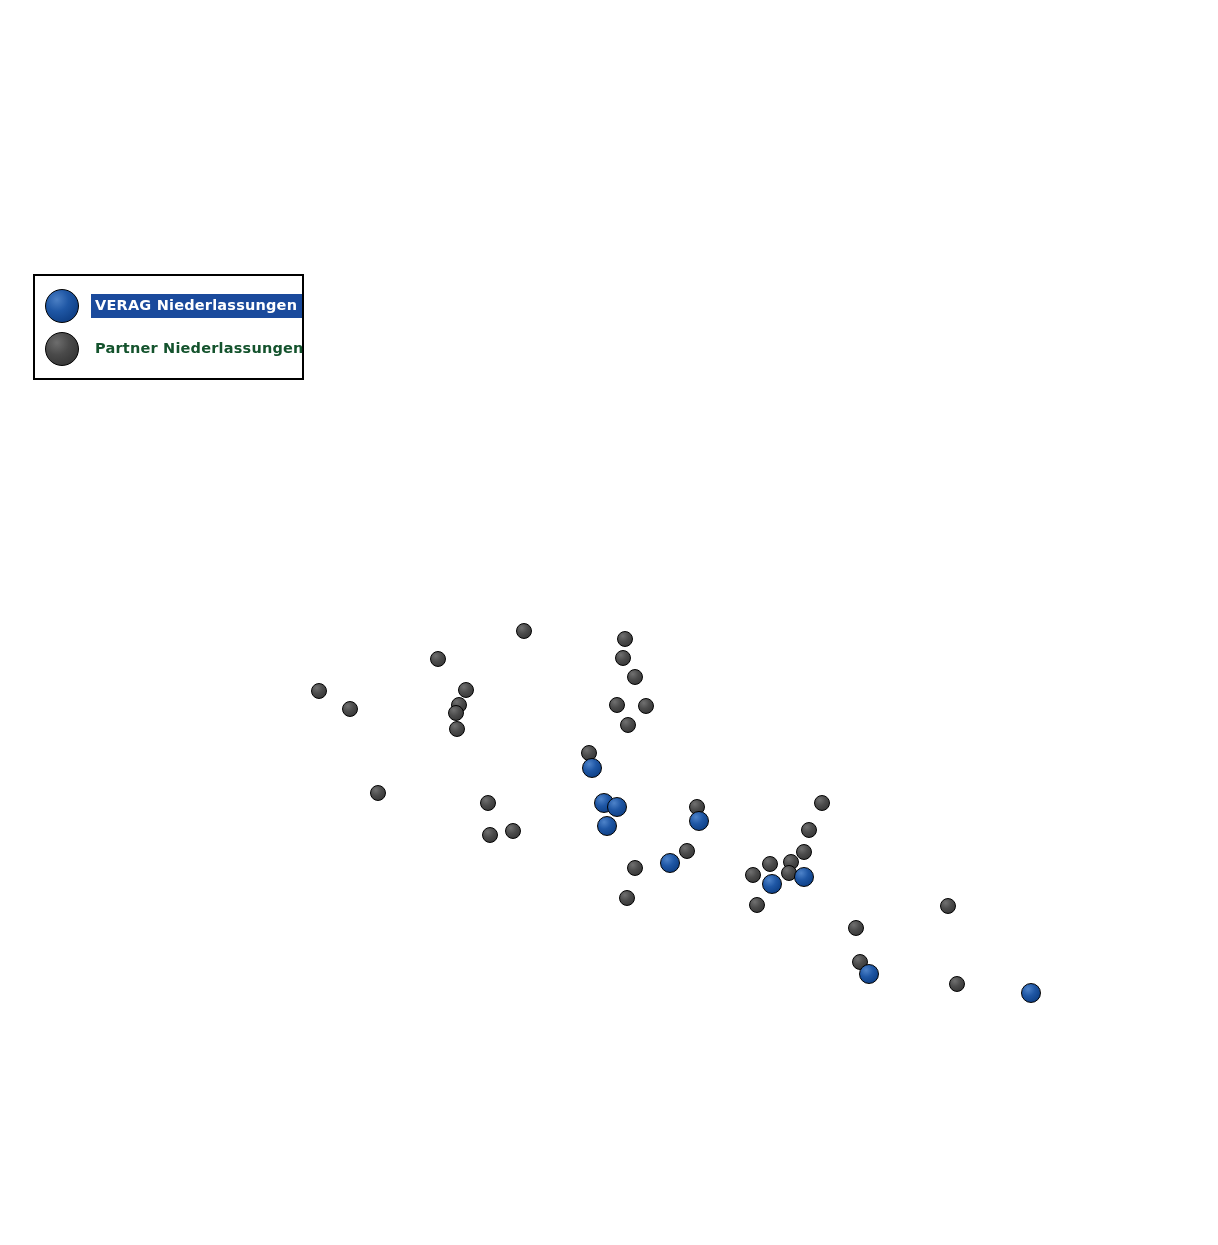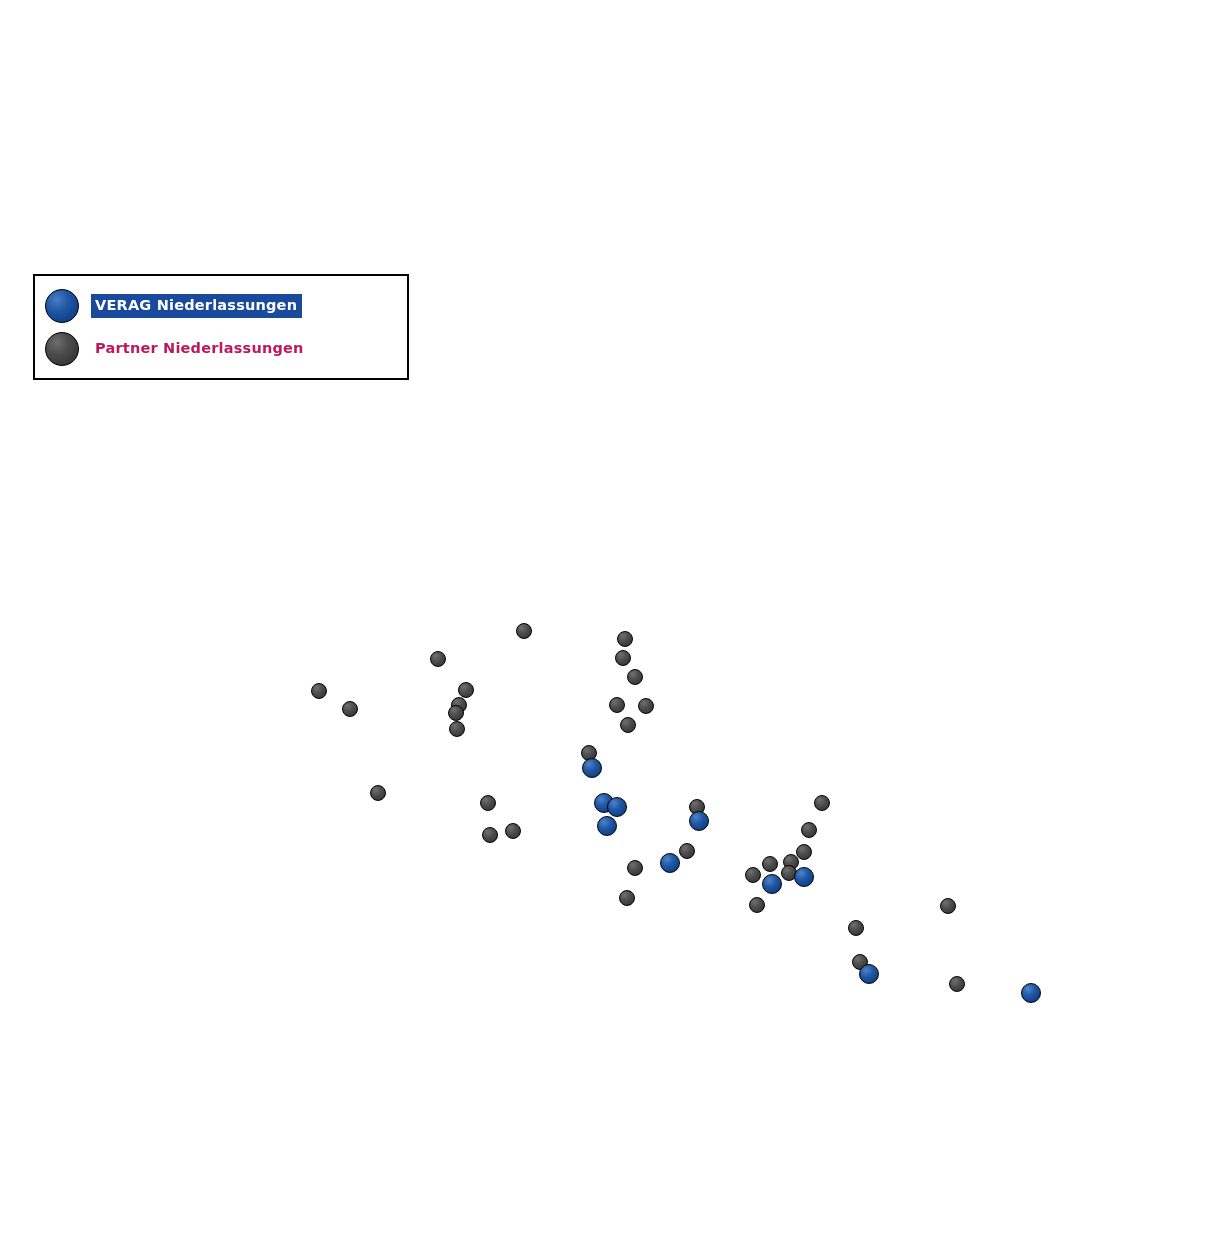--- a/index.html
+++ b/index.html
@@ -21,21 +21,21 @@
     top: 0;
     width: 1218px;
     height: 1245px;
   }
 
   
   .legend-box {
     position: absolute;
     left: 33px;
     top: 274px;
-    width: 376px;
+    width: 271px;
     height: 106px;
     border: 2px solid #000000;
     background: #ffffff;
     box-sizing: border-box;
   }
   .legend-row {
     position: absolute;
     display: flex;
     align-items: center;
   }
@@ -58,21 +58,21 @@
   }
 
   .legend-label {
     margin-left: 12px;
     font-size: 14.5px;
     font-weight: bold;
     letter-spacing: 0.2px;
     white-space: nowrap;
     line-height: 1;
     padding: 4px 5px 5px 4px;
-    color: #be185d;
+    color: #14532d;
   }
   .legend-label.selected {
     background: #1a4a9c;
     color: #ffffff;
   }
 
   
   .marker {
     position: absolute;
     border-radius: 50%;

